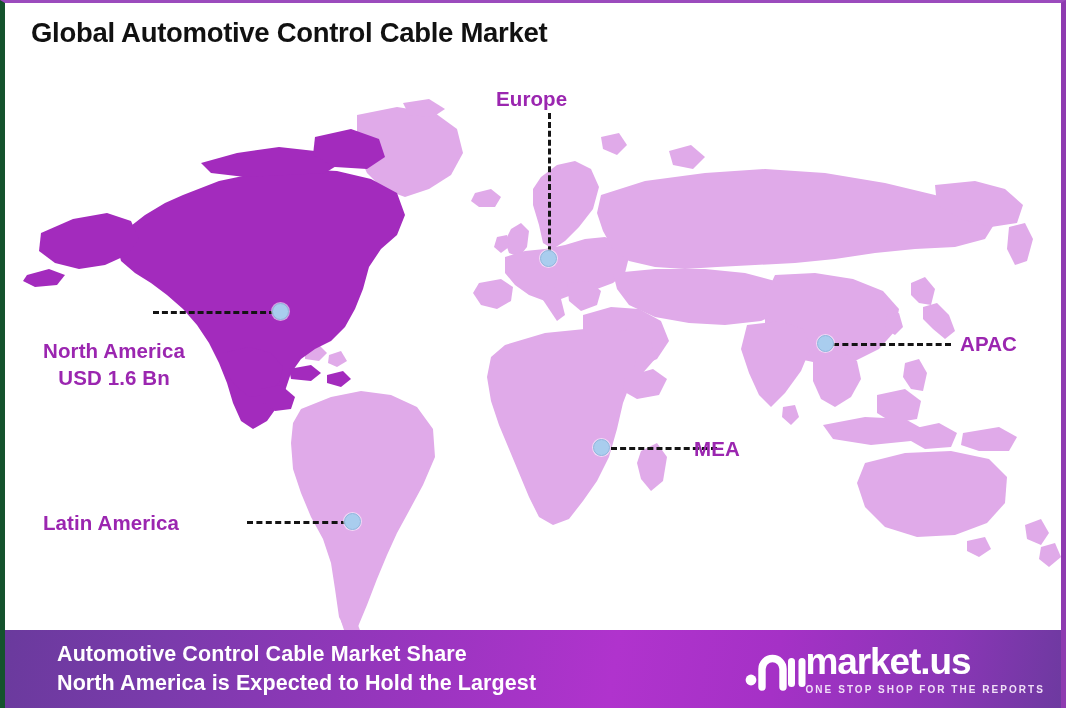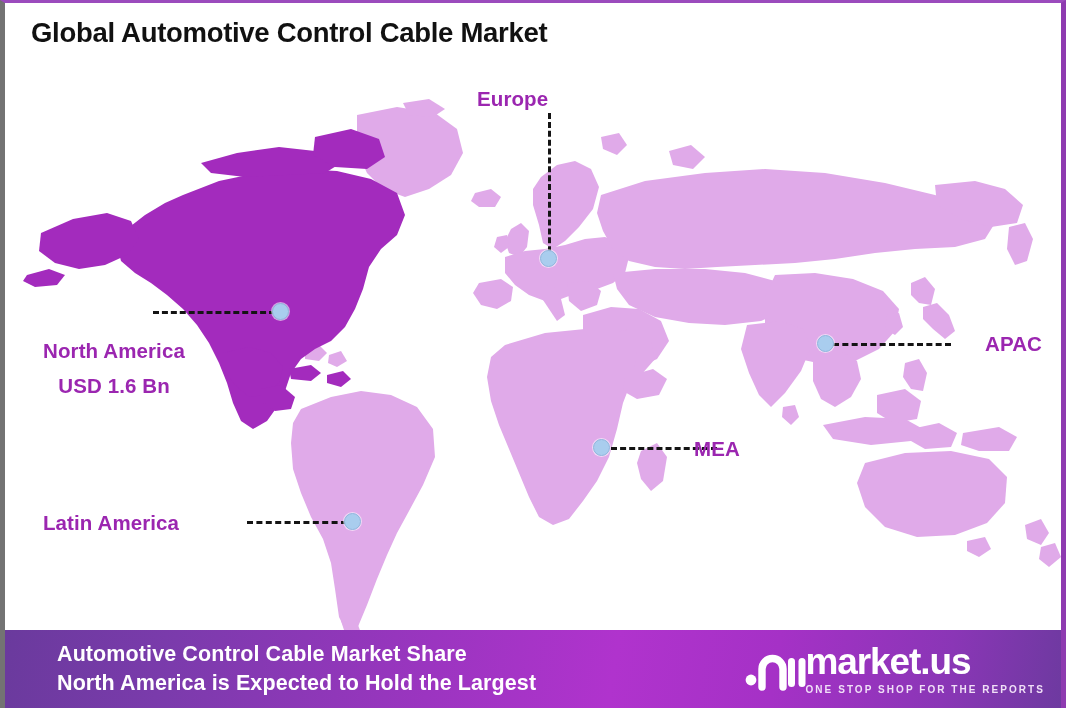--- a/index.html
+++ b/index.html
@@ -7,21 +7,21 @@
   html, body {
     width:1066px; height:708px;
     background:#ffffff;
     font-family:"Liberation Sans", sans-serif;
     overflow:hidden;
   }
   #card {
     position:relative;
     width:1066px; height:708px;
     background:#ffffff;
-    border-left:5px solid #737373;
+    border-left:5px solid #14532d;
     border-right:5px solid #8e3bb0;
     border-top:3px solid #9b4bbd;
     overflow:hidden;
   }
 
   
   #header { position:absolute; left:26px; top:14px; z-index:40; }
   #title {
     font-size:27.5px; font-weight:bold; color:#111111;
     letter-spacing:-0.3px; line-height:1.18; white-space:nowrap;
@@ -64,21 +64,21 @@
   .region-label {
     position:absolute;
     color:#9b26b0;
     font-weight:bold;
     font-size:20.5px;
     line-height:1.32;
     letter-spacing:0.1px;
     white-space:nowrap;
   }
   .region-label.two-line { font-size:20.5px; }
-  .region-label .val { display:block;margin-top:8px; }
+  .region-label .val { display:block; }
 
   
   #footer {
     position:absolute; left:0; bottom:0;
     width:1066px; height:78px; z-index:50;
     background:linear-gradient(100deg,
         #6a3a9d 0%, #7b3bac 16%, #9b35c0 40%,
         #b033cd 57%, #a531c6 72%, #8a36b6 88%, #6b3a9e 100%);
     display:flex; align-items:center; justify-content:space-between;
     padding:0 26px 0 52px;
@@ -190,27 +190,27 @@
 
     <div class="leader" style="left:148px; top:308px; width:122px;"></div>
     <div class="marker" style="left:267px; top:300px;"></div>
     <div class="region-label two-line" style="left:14px; top:334px; text-align:center; width:190px;">
       <span>North America</span>
       <span class="val">USD 1.6 Bn</span>
     </div>
 
     <div class="leader-v" style="left:543px; top:110px; height:148px;"></div>
     <div class="marker" style="left:535px; top:247px;"></div>
-    <div class="region-label" style="left:472px; top:82px;">
+    <div class="region-label" style="left:491px; top:82px;">
       <span>Europe</span>
     </div>
 
     <div class="leader" style="left:828px; top:340px; width:118px;"></div>
     <div class="marker" style="left:812px; top:332px;"></div>
-    <div class="region-label" style="left:980px; top:327px;">
+    <div class="region-label" style="left:955px; top:327px;">
       <span>APAC</span>
     </div>
 
     <div class="leader" style="left:606px; top:444px; width:106px;"></div>
     <div class="marker" style="left:588px; top:436px;"></div>
     <div class="region-label" style="left:689px; top:432px;">
       <span>MEA</span>
     </div>
 
     <div class="leader" style="left:242px; top:518px; width:100px;"></div>

